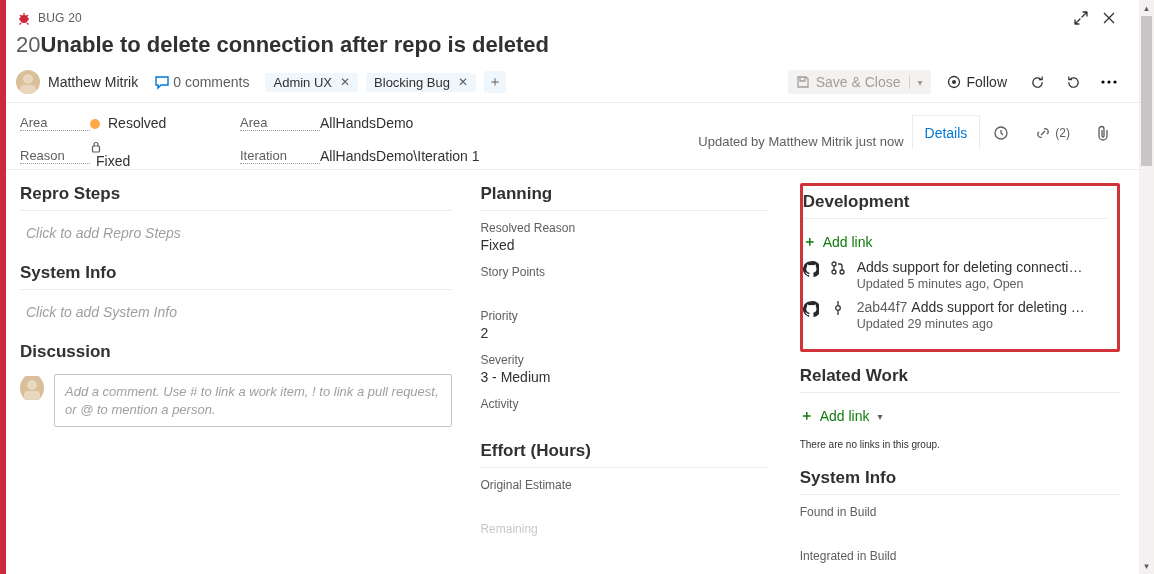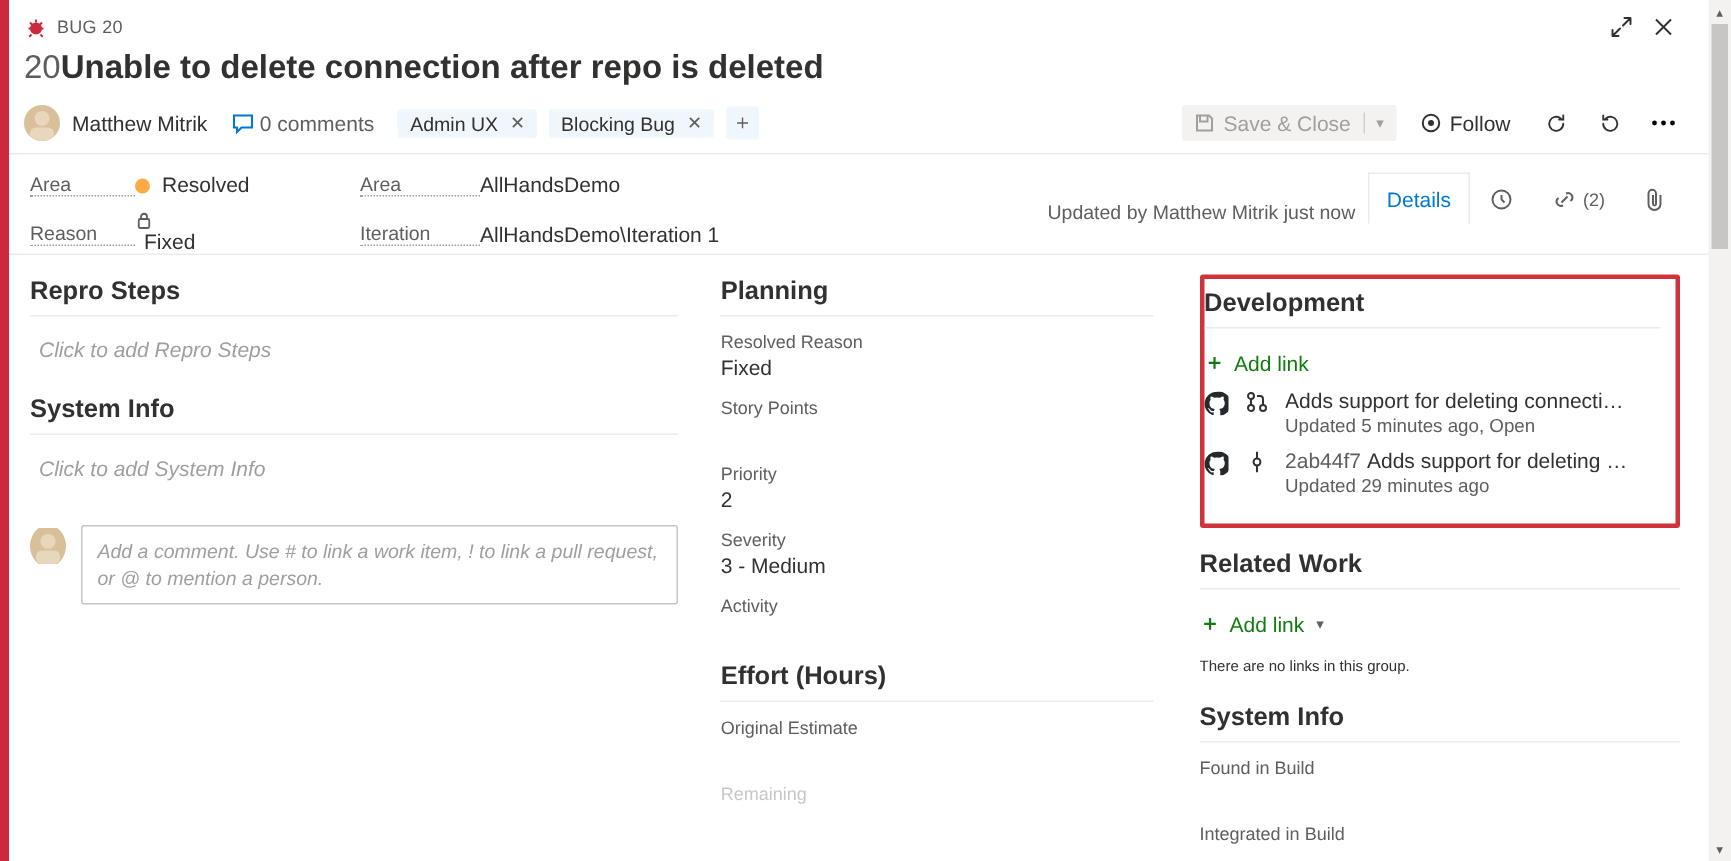--- a/index.html
+++ b/index.html
@@ -256,20 +256,21 @@
 
       <div class="col col1">
         <div class="section-title">Repro Steps</div>
         <div class="rule"></div>
         <div class="placeholder">Click to add Repro Steps</div>
 
         <div class="section-title">System Info</div>
         <div class="rule"></div>
         <div class="placeholder">Click to add System Info</div>
 
+        <div class="section-title">Discussion</div>
         <div class="discussion-box">
           <span class="avatar" style="width:28px;height:28px;">
             <svg viewBox="0 0 24 24">
                 <rect width="24" height="24" fill="#d9c09b"></rect>
                 <circle cx="12" cy="9" r="5" fill="#e8d6bd"></circle>
                 <rect x="4" y="15" width="16" height="9" rx="4" fill="#e8d6bd"></rect>
               </svg>
           </span>
           <div class="discussion-input">Add a comment. Use # to link a work item, ! to link a pull request, or @ to mention a person.</div>
         </div>

